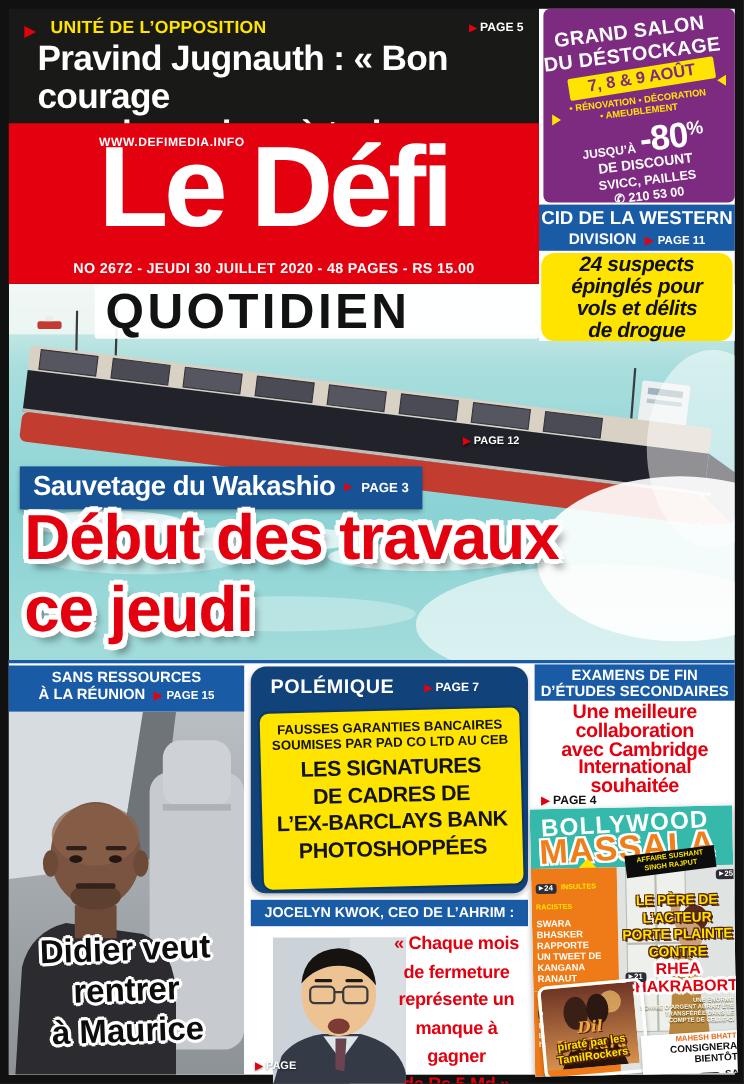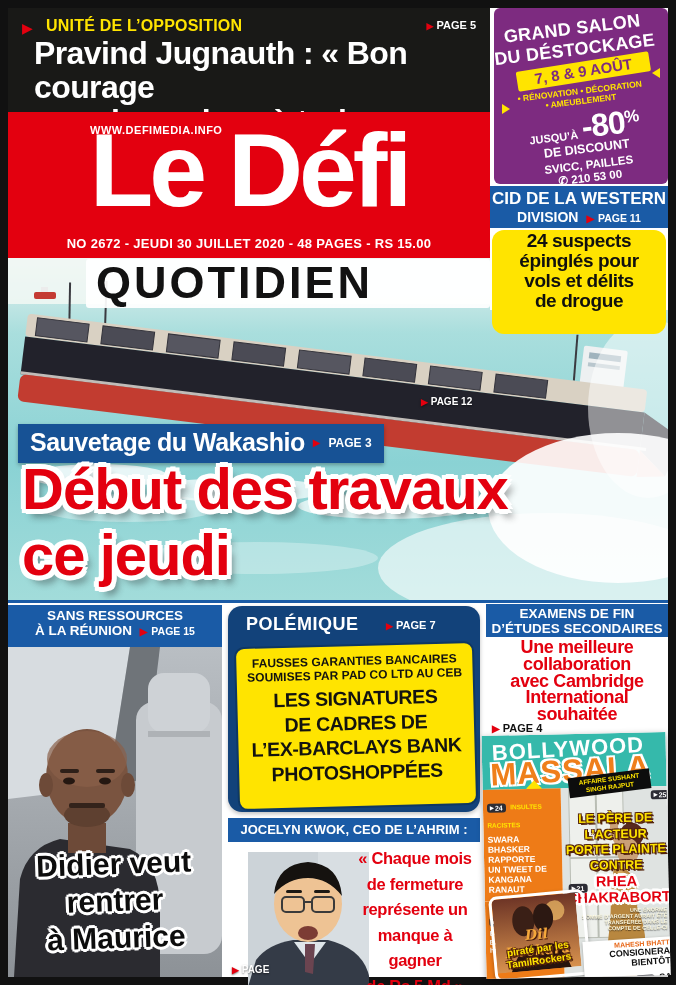--- a/index.html
+++ b/index.html
@@ -70,21 +70,21 @@
     </div>
 
     <div class="abs bluebar" style="left:0;top:178px;width:178px;height:42px;">
       <div style="font-size:17px;padding-top:3px;">CID DE LA WESTERN</div>
       <div style="font-size:14px;">
         <span>DIVISION</span>
         <span class="tri" style="margin-left:4px;">▶</span>
         <span style="font-size:10.5px;">PAGE 11</span>
       </div>
     </div>
-    <div class="abs" style="left:2px;top:222px;width:174px;height:104px;background:#ffe400;border-radius:12px;">
+    <div class="abs" style="left:2px;top:222px;width:174px;height:80px;background:#ffe400;border-radius:12px;font-style:italic;">
       <div class="center b" style="color:#10100e;font-size:19px;line-height:20px;padding-top:1px;letter-spacing:-.4px;">
         <div>24 suspects</div>
         <div>épinglés pour</div>
         <div>vols et délits</div>
         <div>de drogue</div>
       </div>
     </div>
   </div>
 
   <div class="abs" style="left:8px;top:112px;width:482px;height:146px;background:#e3000f;">

